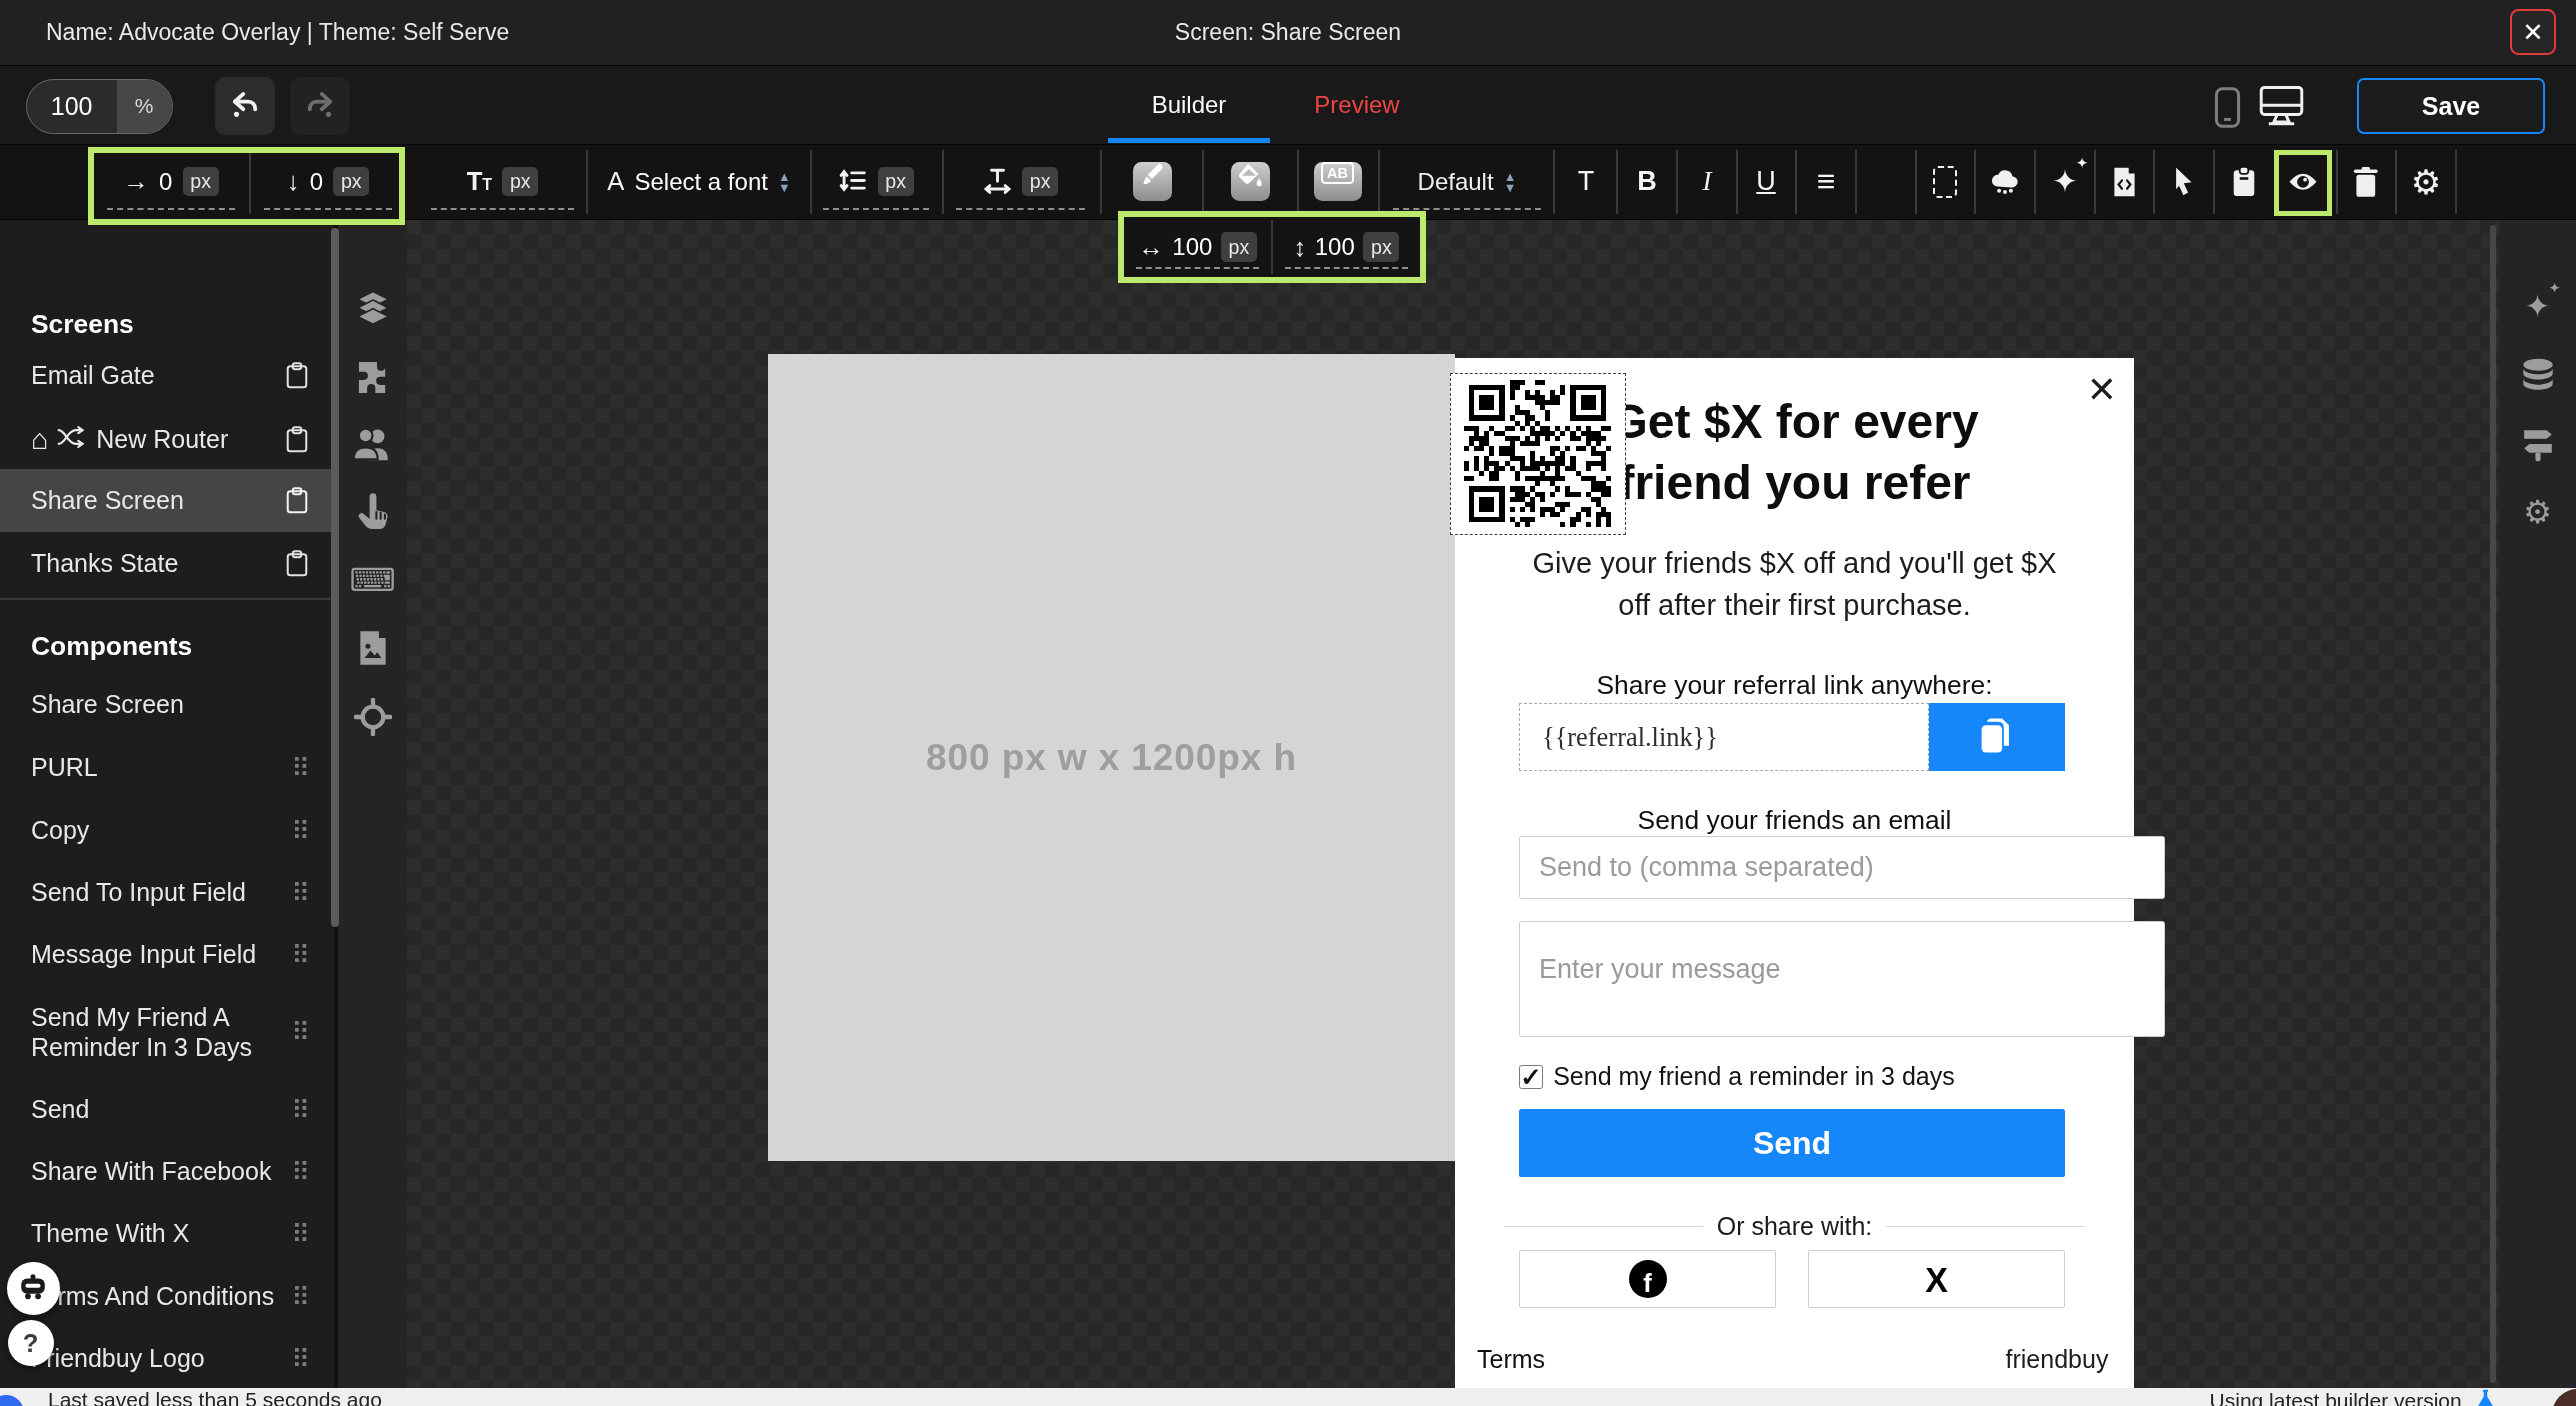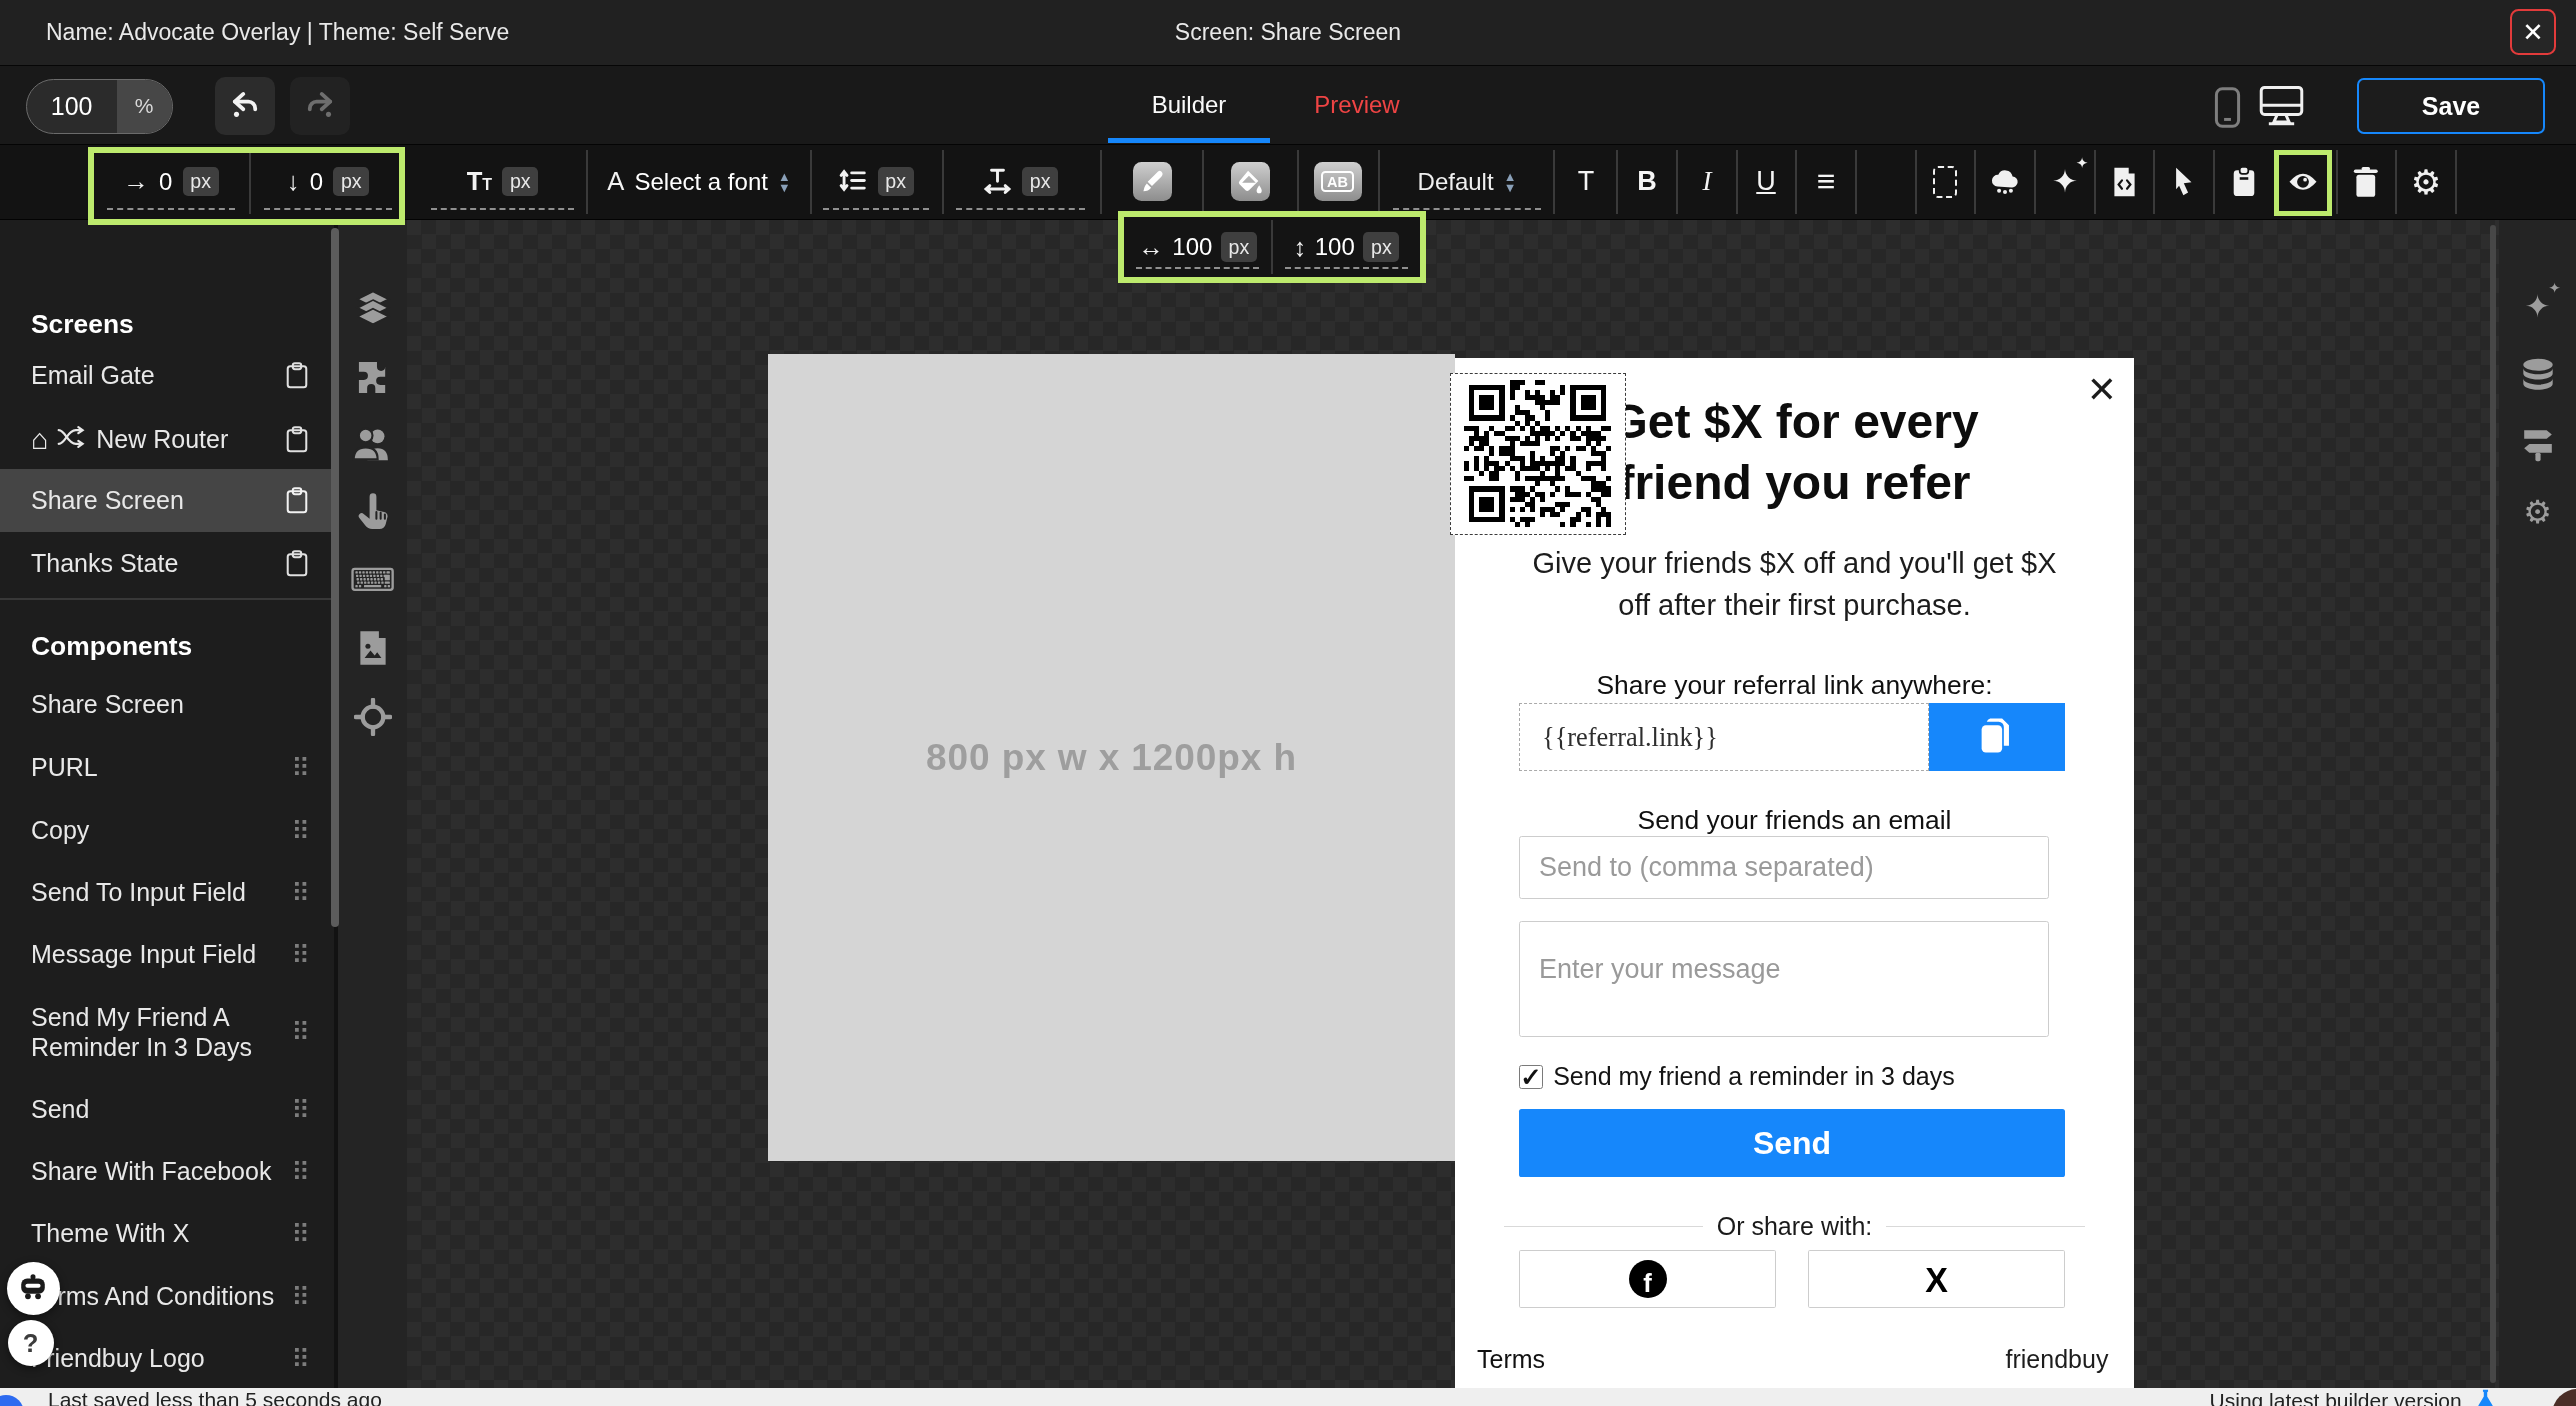--- a/index.html
+++ b/index.html
@@ -32,21 +32,21 @@
 
   
   #fbar{left:0;top:145px;width:2576px;height:75px;background:#131313;border-bottom:1.7px solid #030303}
   .fdiv{position:absolute;top:5.1px;bottom:5.1px;width:1.7px;background:#3a3a3a}
   .fcell{position:absolute;top:0;height:73px;display:flex;align-items:center;justify-content:center;gap:10.2px}
   .dashline::after{content:"";position:absolute;left:12px;right:12px;bottom:8.5px;border-bottom:2.6px dashed #8f8f8f}
   .pxbadge{background:#3f3f3f;color:#e8e8e8;font-size:19.6px;padding:3.4px 7.7px;border-radius:5.1px}
   .fglyph{font-size:25.6px;color:#f2f2f2}
   .fval{font-size:24px;color:#fff}
   .sortarrows{display:flex;flex-direction:column;line-height:11px;font-size:12.8px;color:#8aa0b8;text-align:center}
-  .silverbtn{width:39px;height:39px;border-radius:8.5px;background:linear-gradient(#cfcfcf,#8d8d8d);display:flex;align-items:center;justify-content:center}
+  .silverbtn{width:39px;height:39px;border-radius:8.5px;background:linear-gradient(#cfcfcf,#8d8d8d);display:flex;align-items:flex-start;justify-content:center}
   .lettercell{font-size:27px;color:#f5f5f5}
   .iconcell svg{display:block}
   #hl-margin{left:88px;top:147px;width:317px;height:78px;border:6px solid #bdea6d;z-index:6}
   #hl-eye{left:2274px;top:150px;width:58px;height:66px;border:5.1px solid #bdea6d;z-index:6}
   #wh-box{left:1118px;top:211px;width:308px;height:72px;border:6px solid #bdea6d;background:#141414;z-index:7;display:flex}
   #wh-box .whcell{flex:1;position:relative;display:flex;align-items:center;justify-content:center;gap:8.5px}
   #wh-box .whsep{width:1.7px;background:#3a3a3a;margin:3.4px 0}
 
   
   #sidebar{left:0;top:220px;width:334px;height:1168px;background:#1d1d1d;overflow:hidden}
@@ -84,21 +84,21 @@
   #modal-headline{position:absolute;top:34px;left:0;right:0;text-align:center;font-size:48px;line-height:1.27;font-weight:bold;color:#0d0d0d}
   #modal-headline span{display:inline-block;max-width:494px}
   #modal-subhead{position:absolute;top:184px;left:0;right:0;text-align:center;font-size:29px;line-height:1.45;color:#1c1c1c}
   #modal-subhead span{display:inline-block;max-width:533px}
   .mlabel{position:absolute;left:0;right:0;text-align:center;font-size:26.4px;color:#101010}
   #share-anywhere-label{top:312px}
   #email-label{top:447px}
   #referral-row{position:absolute;top:345px;left:64px;width:546px;height:68px;display:flex}
   #referral-input{flex:1;border:1.7px dashed #aaa;background:#fff;font-size:26.4px;color:#2e2e2e;padding:0 22px;outline:none;border-radius:0;font-family:Liberation Serif, serif}
   #copy-btn{width:136px;background:#1687fb;border:none;display:flex;align-items:center;justify-content:center}
-  .minput{position:absolute;left:64px;width:530px;border:1.7px solid #cdcdcd;border-radius:2.6px;font-size:27px;color:#333;
+  .minput{position:absolute;left:64px;width:646px;border:1.7px solid #cdcdcd;border-radius:2.6px;font-size:27px;color:#333;
           padding:0 19px;outline:none;font-family:"Liberation Sans",sans-serif;background:#fff}
   .minput::placeholder{color:#9a9a9a}
   #sendto-input{top:478px;height:63px}
   #message-input{top:563px;height:116px;padding:32px 19px;resize:none}
   #checkbox-row{position:absolute;top:704px;left:64px;display:flex;align-items:center;gap:10.2px}
   #reminder-checkbox{width:24px;height:24px;border:1.7px solid #7a7a7a;border-radius:2.6px;background:#fff;display:flex;align-items:center;justify-content:center;font-size:25.6px;font-weight:bold;color:#111}
   #checkbox-row .cblabel{font-size:25px;color:#141414}
   #send-btn{position:absolute;top:751px;left:64px;width:546px;height:68px;background:#1687fb;border:none;border-radius:2.6px;
             color:#fff;font-size:32px;font-weight:bold;font-family:"Liberation Sans",sans-serif}
   #orshare-row{position:absolute;top:854px;left:49px;right:49px;display:flex;align-items:center;gap:13.6px}

